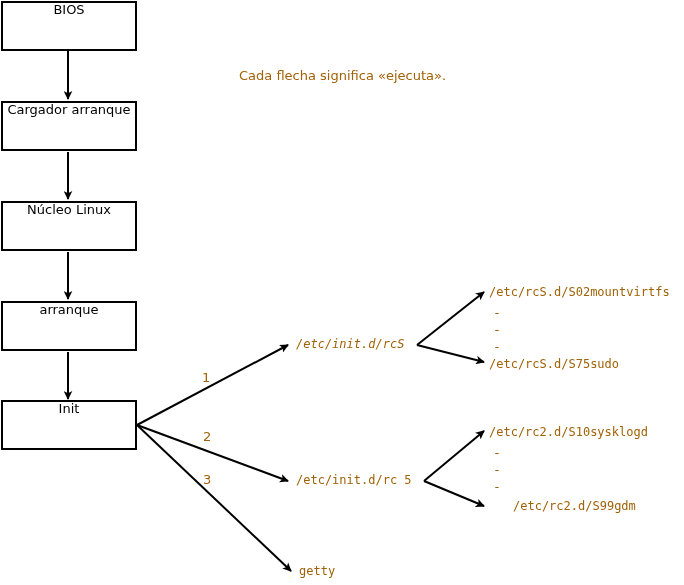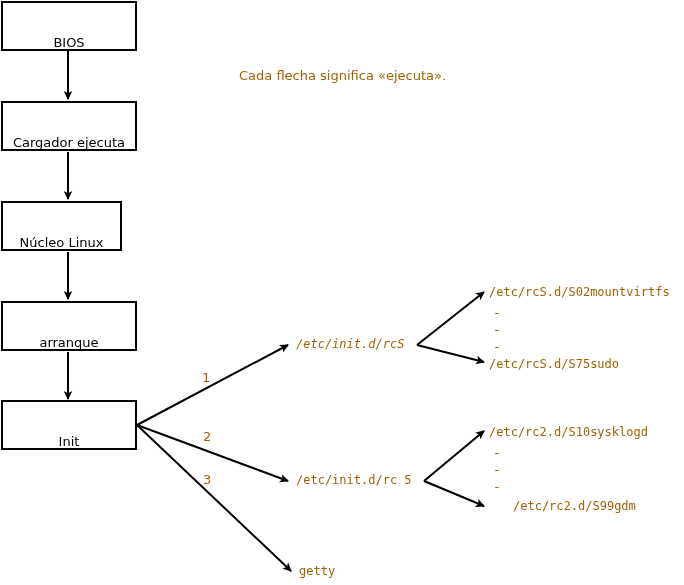--- a/index.html
+++ b/index.html
@@ -31,21 +31,21 @@
     height: 585px;
     display: block;
   }
   
   .boot-box {
     position: absolute;
     box-sizing: border-box;
     border: 2px solid #000000;
     background: #ffffff;
     display: flex;
-    align-items: flex-end;
+    align-items: flex-start;
     justify-content: center;
   }
   .boot-box .box-label {
     font-family: "DejaVu Sans", sans-serif;
     font-size: 13px;
     line-height: 1;
     color: #000000;
     white-space: nowrap;
   }
   
@@ -109,24 +109,24 @@
       <line x1="424" y1="481" x2="484" y2="431"></line>
       <line x1="424" y1="481" x2="484" y2="506"></line>
     </g>
   </svg>
 
   <div class="boot-box" style="left:1px; top:1px; width:136px; height:50px;">
     <span class="box-label">BIOS</span>
   </div>
 
   <div class="boot-box" style="left:1px; top:101px; width:136px; height:50px;">
-    <span class="box-label">Cargador ejecuta</span>
+    <span class="box-label">Cargador arranque</span>
   </div>
 
-  <div class="boot-box" style="left:1px; top:201px; width:121px; height:50px;">
+  <div class="boot-box" style="left:1px; top:201px; width:136px; height:50px;">
     <span class="box-label">Núcleo Linux</span>
   </div>
 
   <div class="boot-box" style="left:1px; top:301px; width:136px; height:50px;">
     <span class="box-label">arranque</span>
   </div>
 
   <div class="boot-box" style="left:1px; top:400px; width:136px; height:50px;">
     <span class="box-label">Init</span>
   </div>

